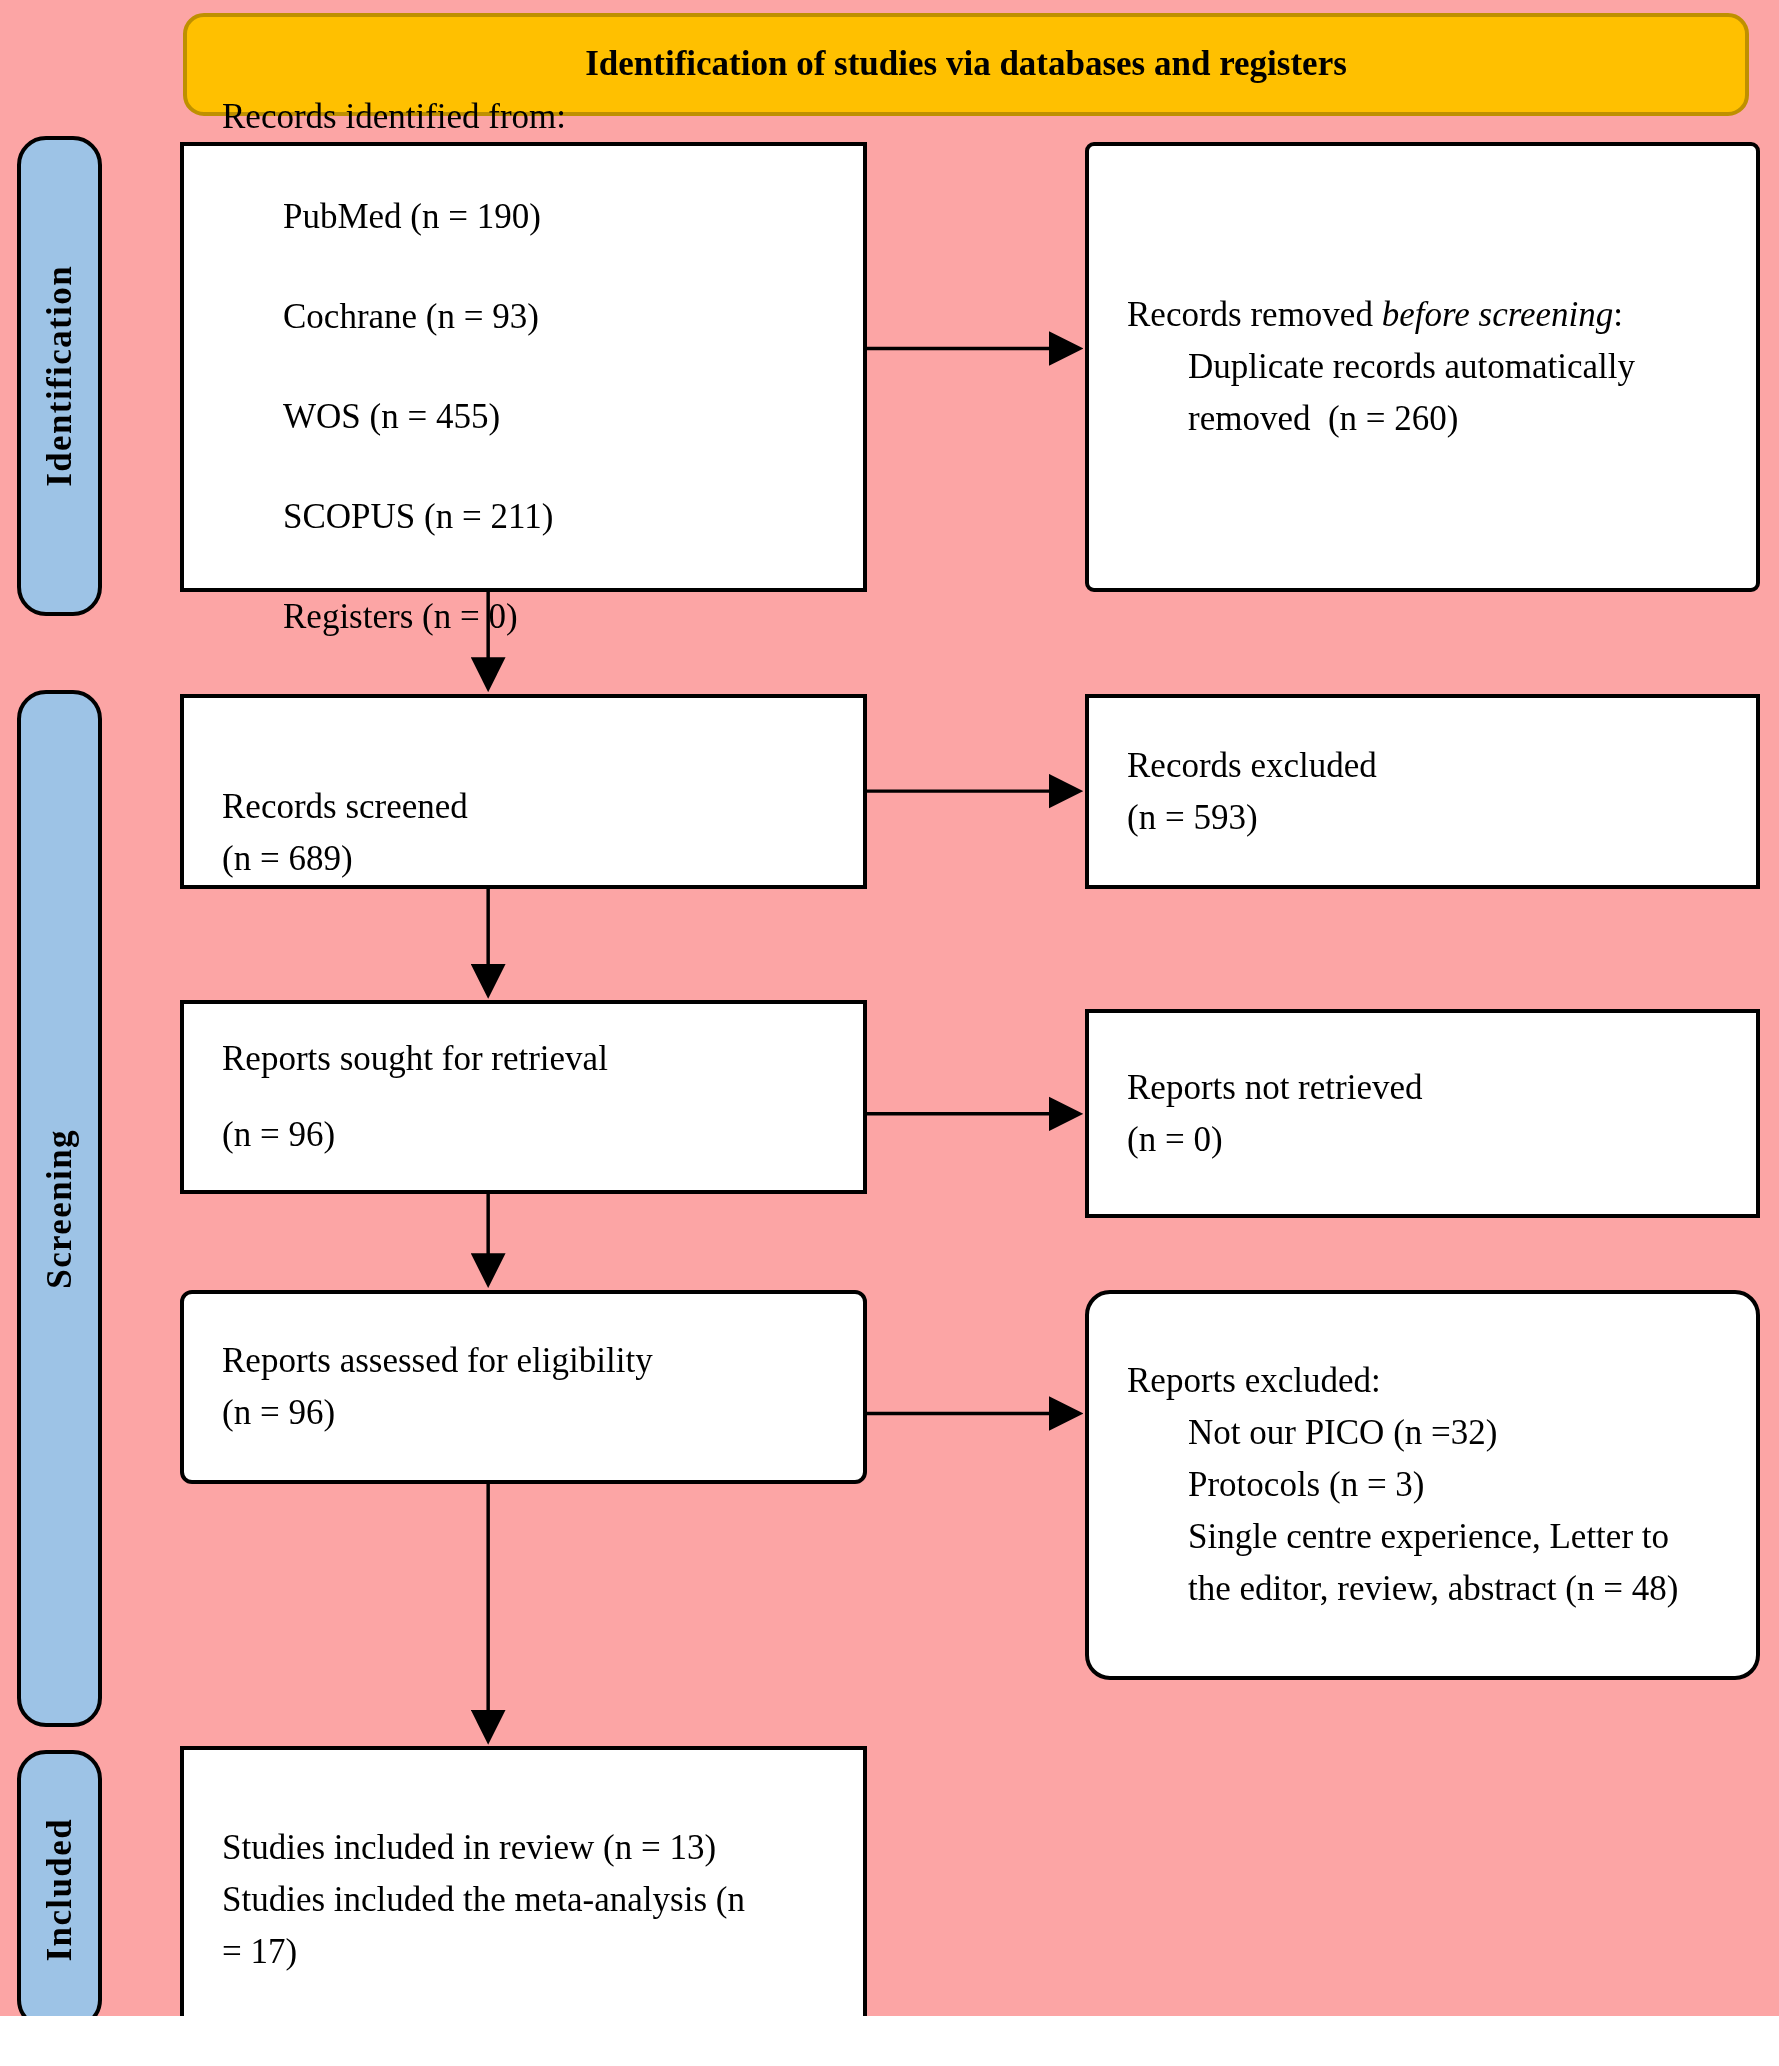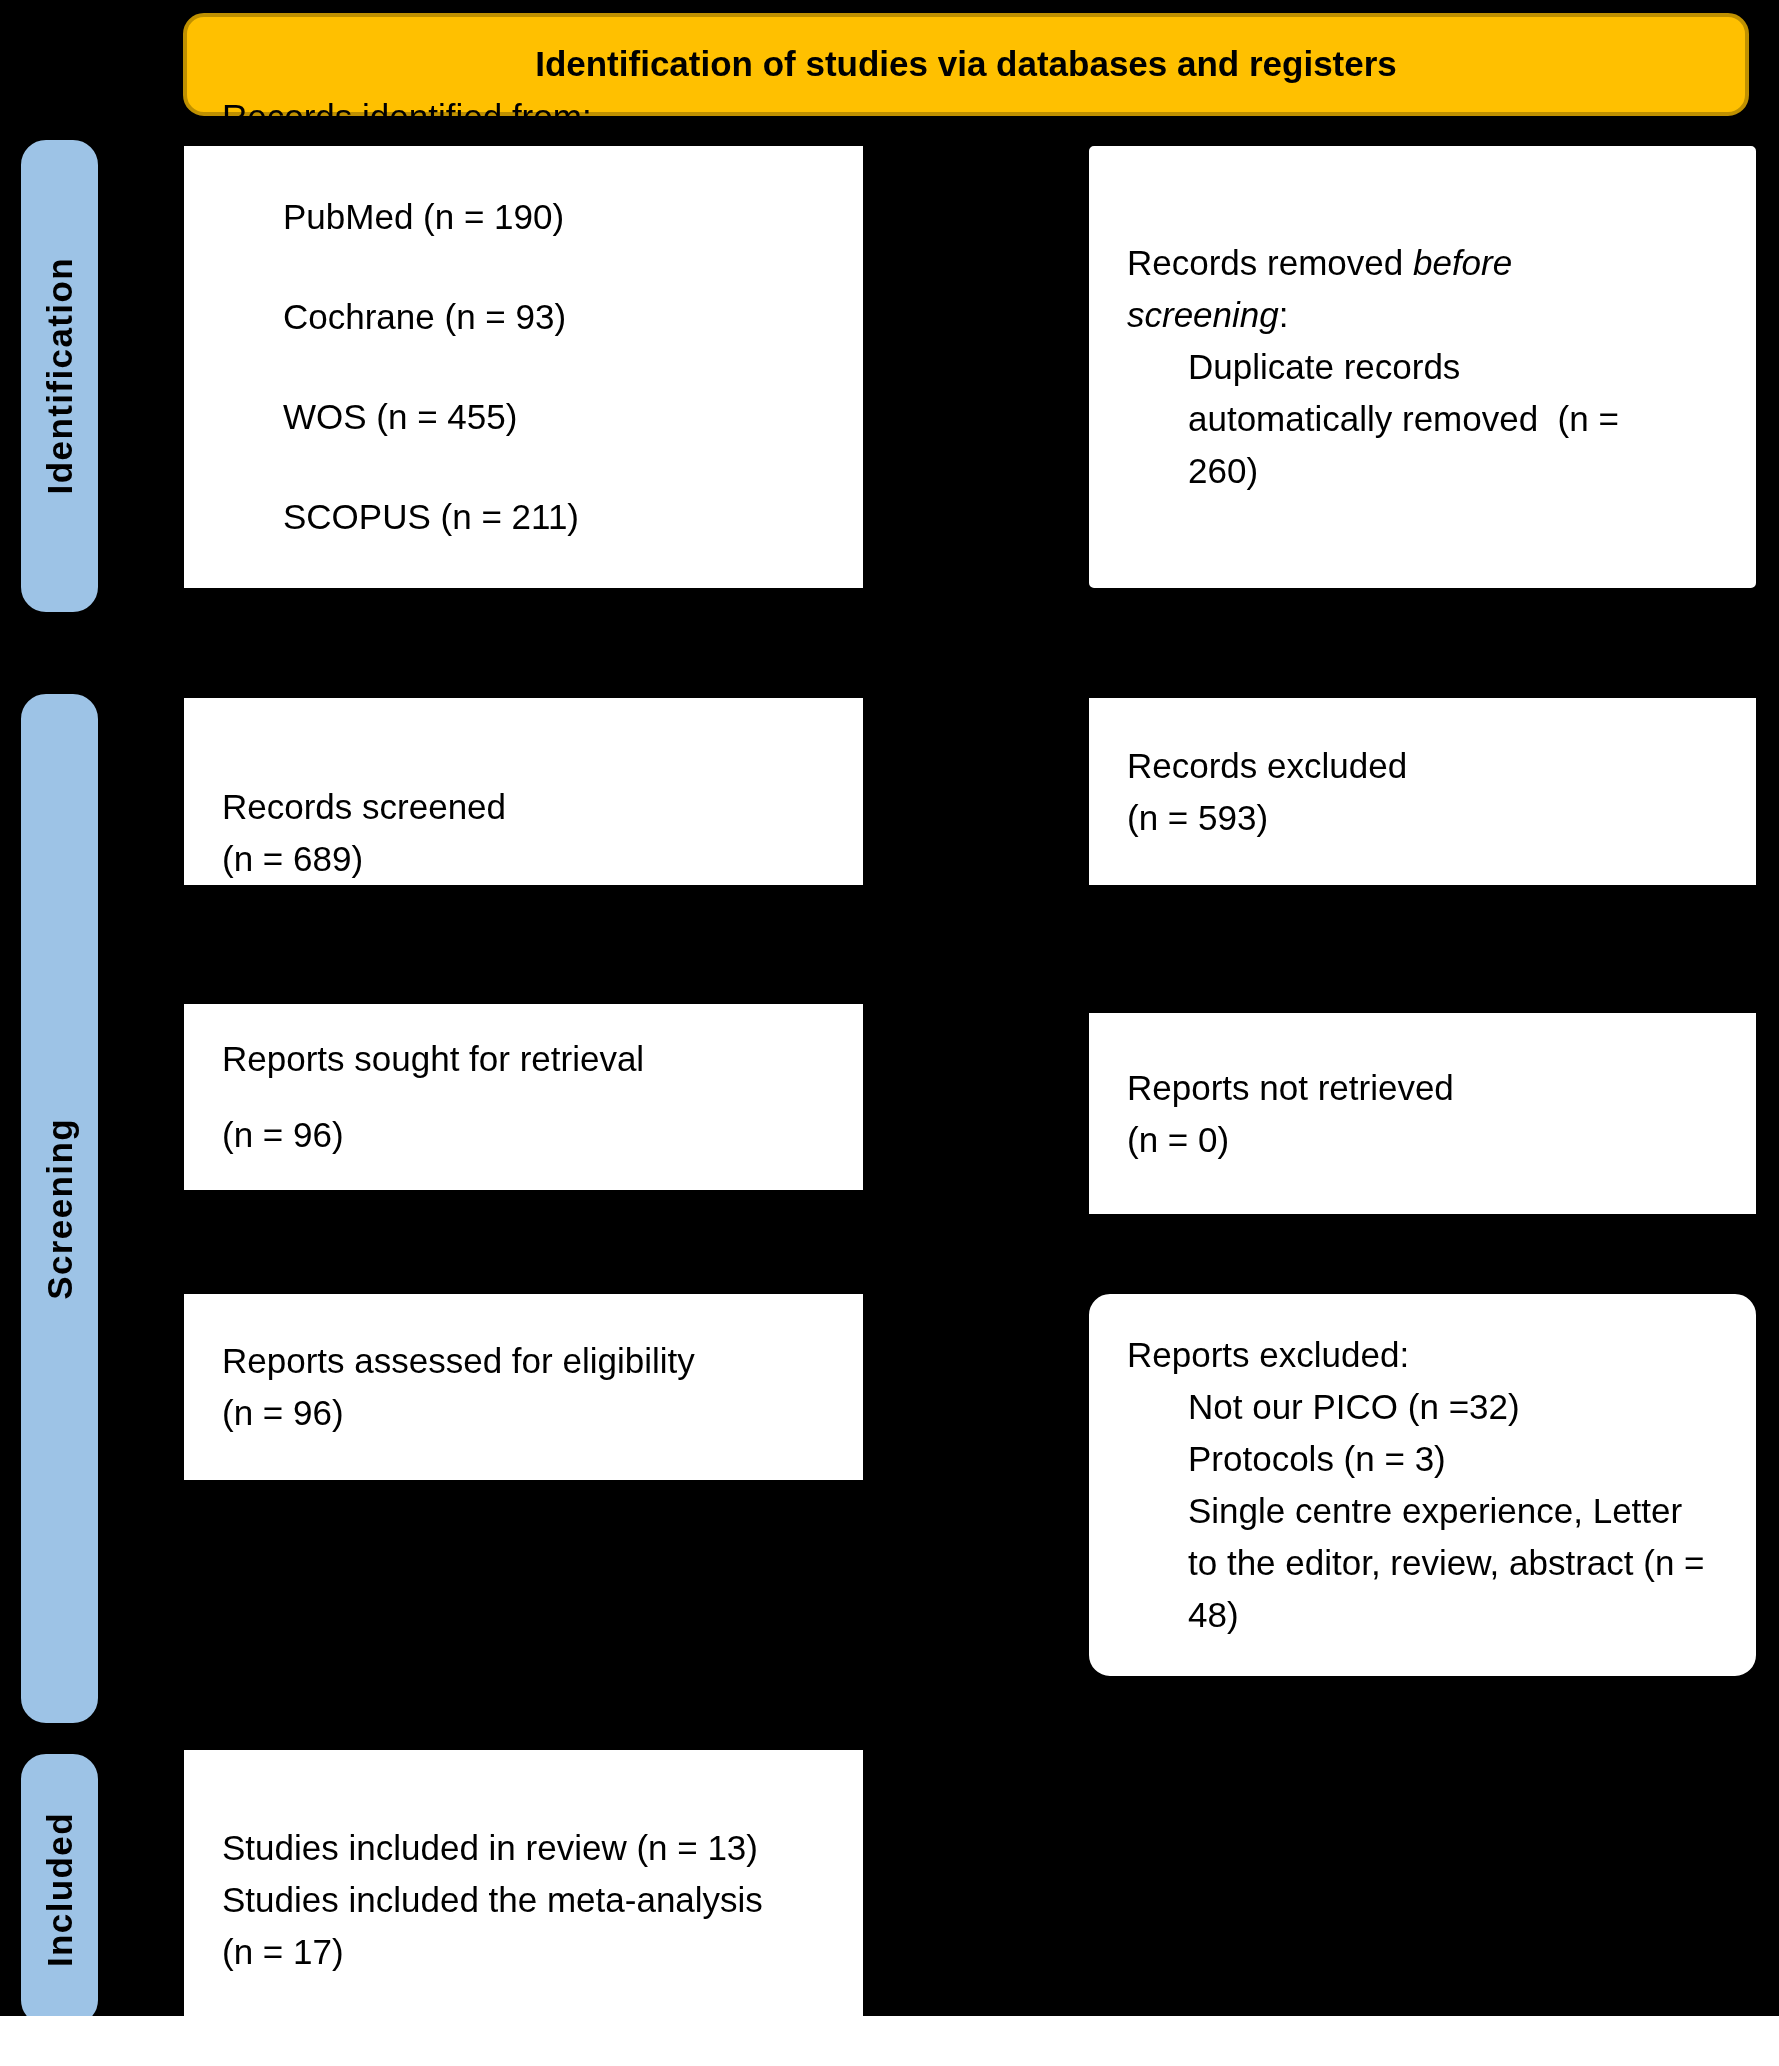--- a/index.html
+++ b/index.html
@@ -5,22 +5,23 @@
   html, body {
     margin: 0;
     padding: 0;
     background: #ffffff;
     font-family: "Liberation Sans", sans-serif;
   }
   .canvas {
     position: relative;
     width: 1780px;
     height: 2016px;
-    background: #000000;
+    background: #fca5a5;
     overflow: hidden;
+    font-family: Liberation Serif, serif;
   }
   .arrows {
     position: absolute;
     left: 0; top: 0;
     width: 1780px;
     height: 2066px;
   }
   .banner {
     position: absolute;
     left: 183px; top: 12.5px;
@@ -76,21 +77,21 @@
   }
   .box .line { white-space: pre-wrap; }
   .box .indent { margin-left: 61px; }
 
   .box-records-identified   { left: 180px;  top: 142px;  width: 687px; height: 450px; padding: 0 28px 0 38px; gap: 48px; }
   .box-records-removed      { left: 1085px; top: 142px;  width: 675px; height: 450px; padding: 0 84px 0 38px; border-radius: 9px; }
   .box-records-screened     { left: 180px;  top: 694px;  width: 687px; height: 195px; padding: 0 28px 0 38px; justify-content: flex-end; }
   .box-records-excluded     { left: 1085px; top: 694px;  width: 675px; height: 195px; padding: 0 28px 0 38px; }
   .box-reports-sought       { left: 180px;  top: 1000px; width: 687px; height: 194px; padding: 0 28px 0 38px; gap: 24px; }
   .box-reports-not-retrieved{ left: 1085px; top: 1009px; width: 675px; height: 209px; padding: 0 28px 0 38px; }
-  .box-reports-assessed     { left: 180px;  top: 1290px; width: 687px; height: 194px; padding: 0 28px 0 38px; }
+  .box-reports-assessed     { left: 180px;  top: 1290px; width: 687px; height: 194px; padding: 0 28px 0 38px; border-radius: 12px; }
   .box-reports-excluded     { left: 1085px; top: 1290px; width: 675px; height: 390px; padding: 0 42px 0 38px; border-radius: 25px; }
   .box-studies-included     { left: 180px;  top: 1746px; width: 687px; height: 307px; padding: 0 98px 0 38px; }
 </style>
 </head>
 <body>
 
 <div class="canvas">
 
   <svg class="arrows" viewBox="0 0 2553 2964" xmlns="http://www.w3.org/2000/svg">
     <defs>

